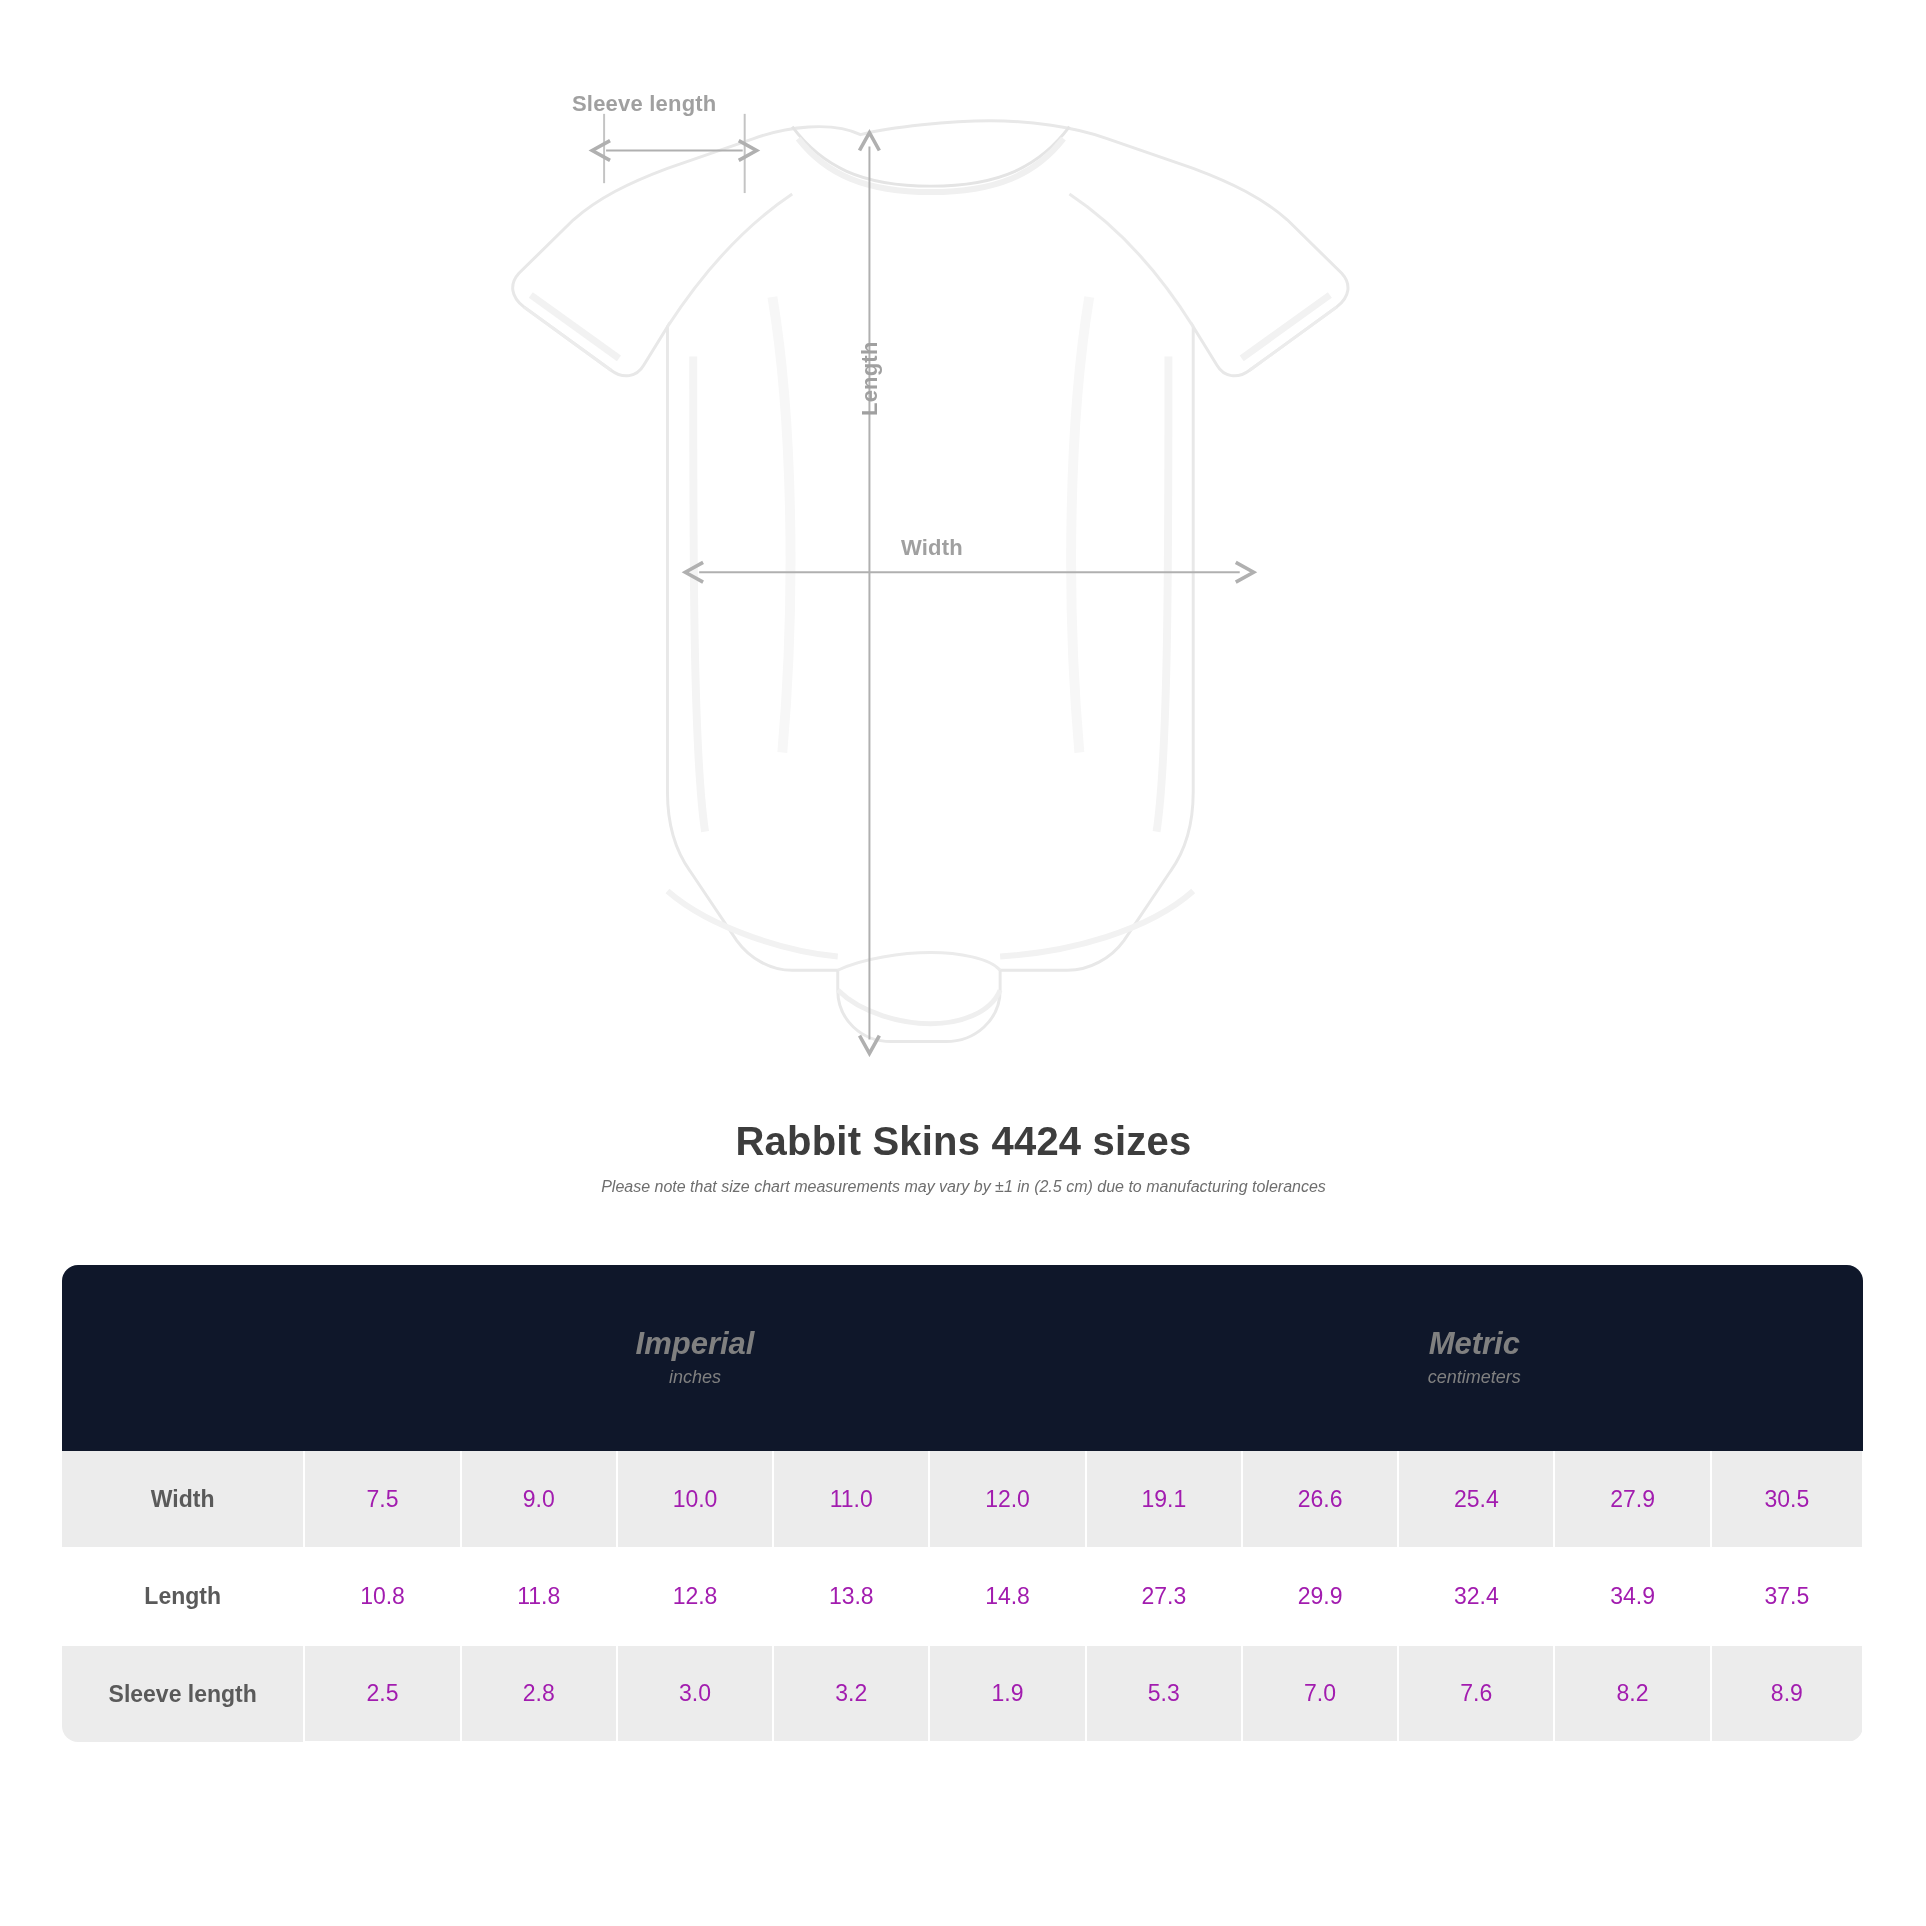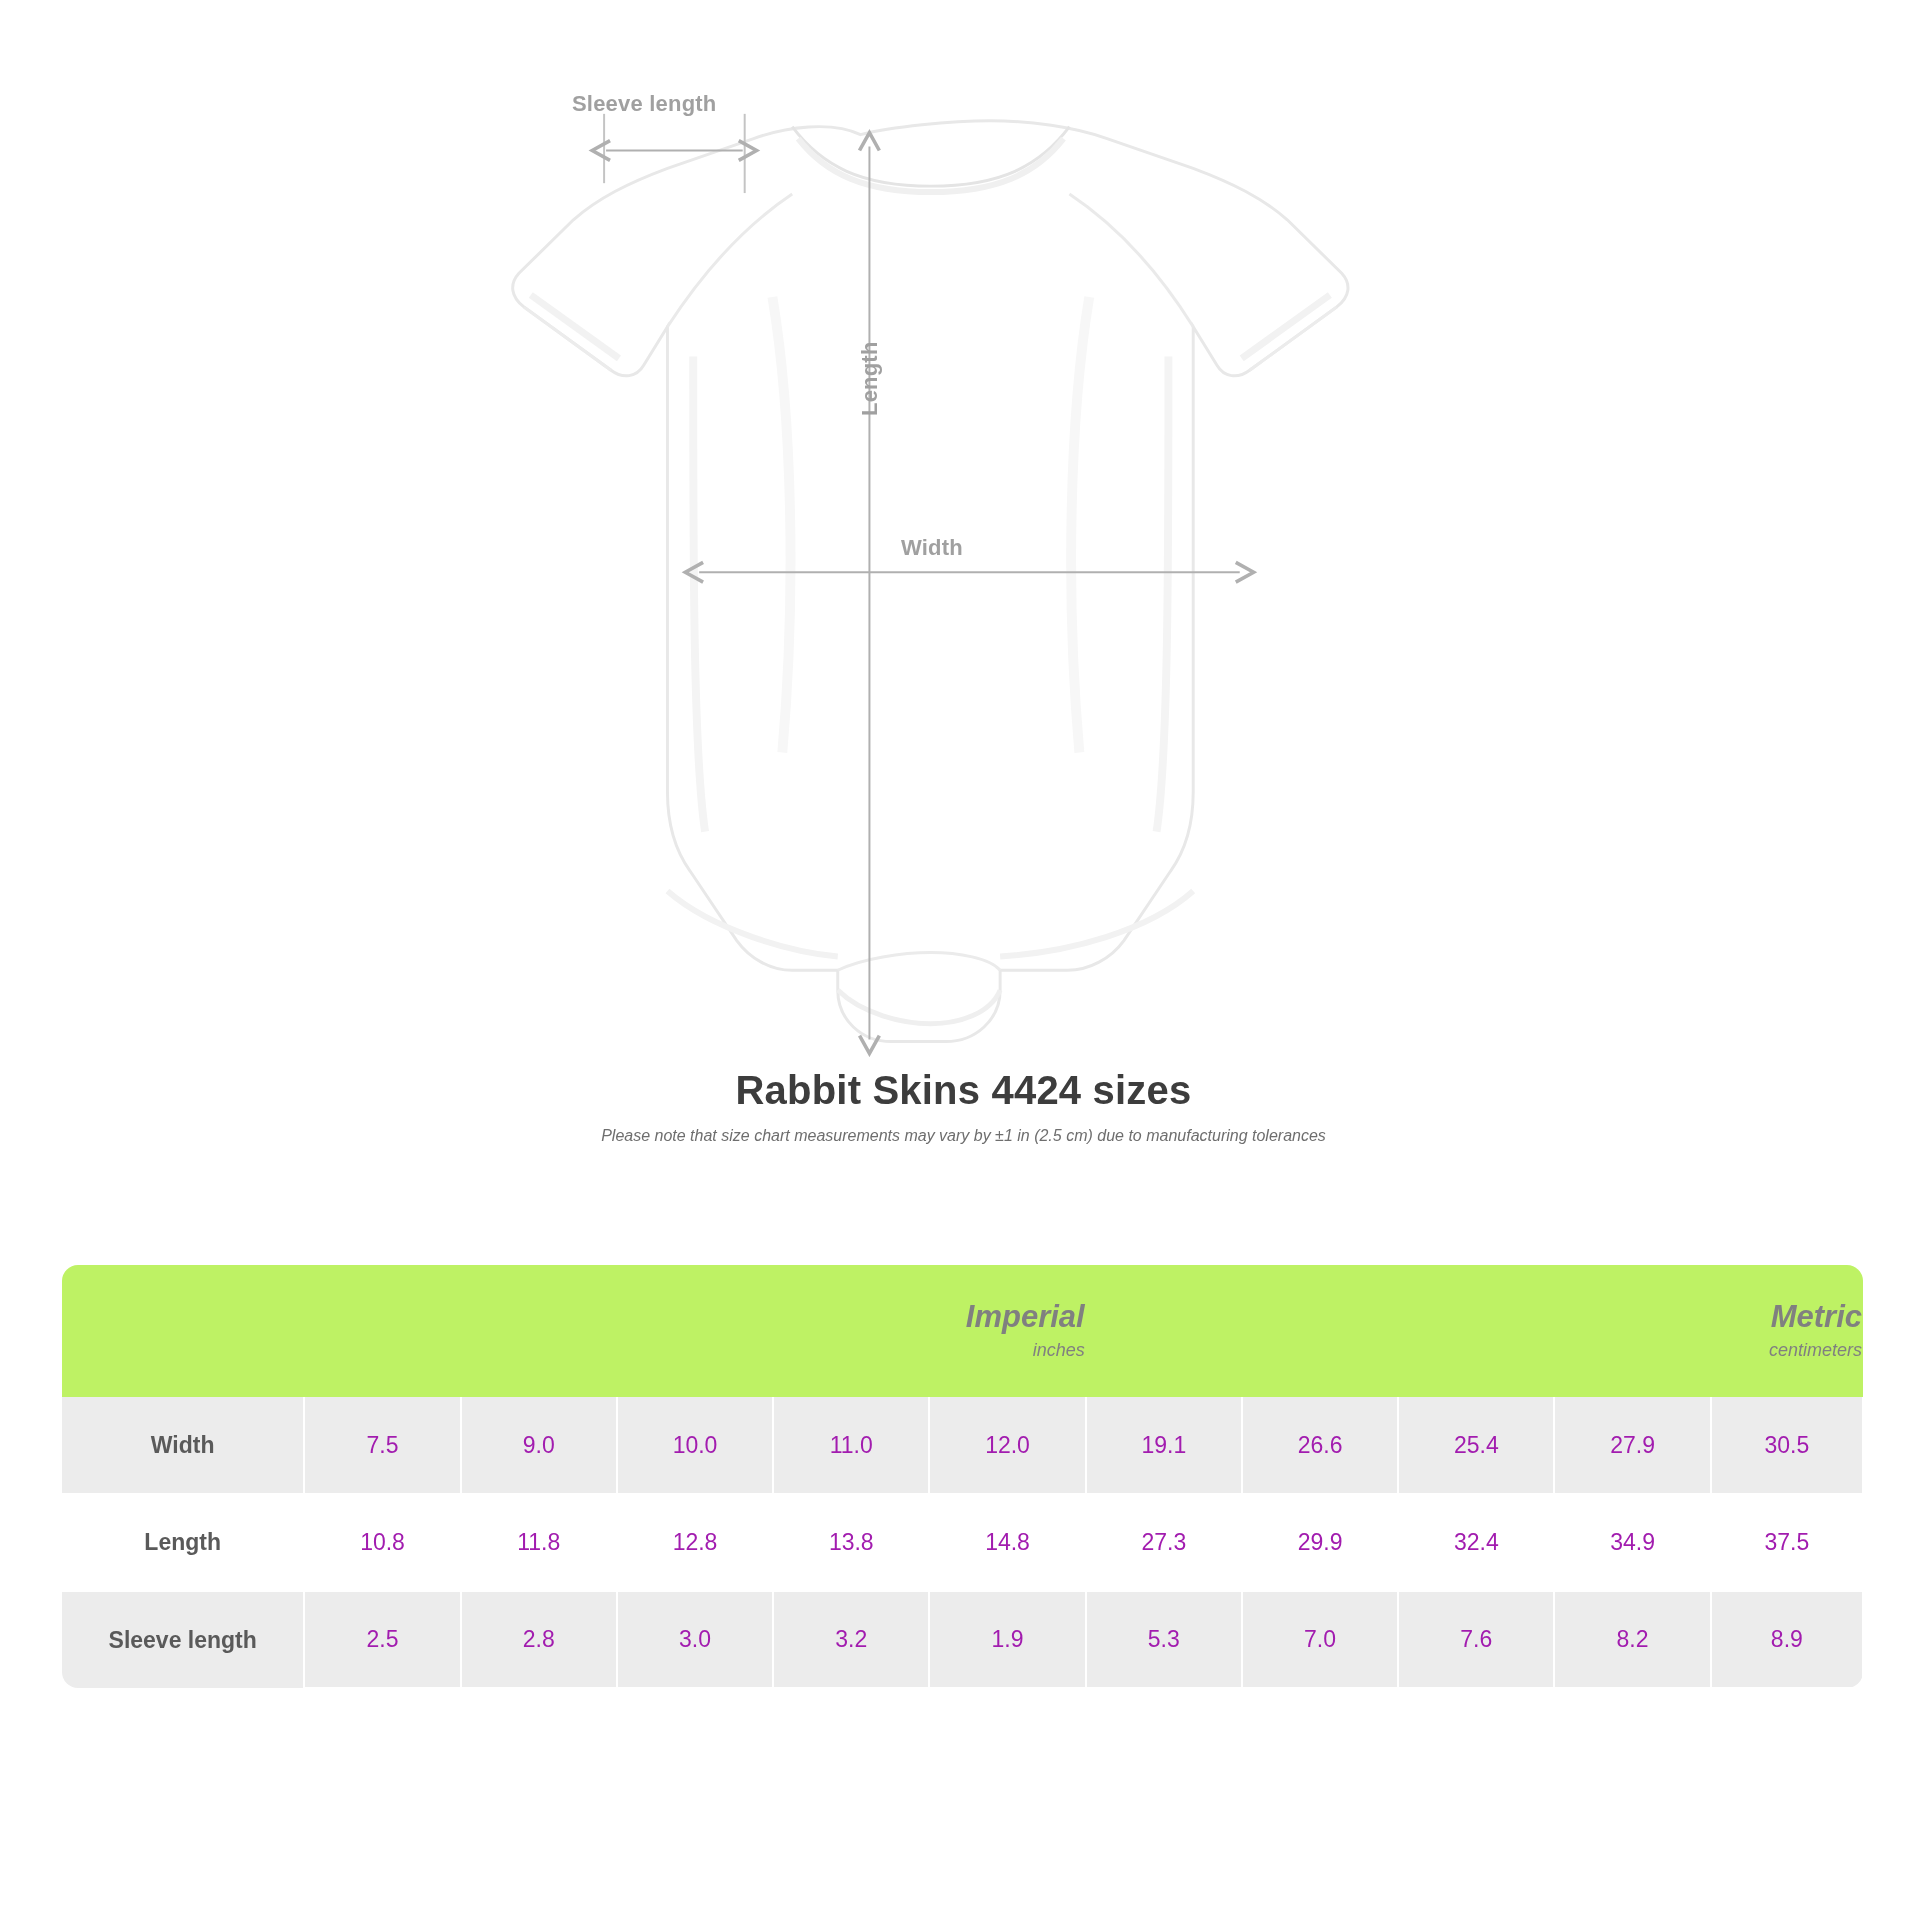--- a/index.html
+++ b/index.html
@@ -39,21 +39,21 @@
   .meas-label.length {
     left: 857px; top: 416px;
     transform: rotate(-90deg);
     transform-origin: left top;
   }
 
   
   .title-block {
     position: absolute;
     left: 0;
-    top: 1068px;
+    top: 1119px;
     width: 1927px;
     text-align: center;
   }
   .chart-title {
     font-size: 40px;
     font-weight: bold;
     color: #3d3d3d;
     margin: 0 0 14px 0;
     letter-spacing: 0.2px;
   }
@@ -70,24 +70,24 @@
     left: 62px;
     top: 1265px;
     width: 1802px;
   }
   table.size-chart {
     width: 1802px;
     border-collapse: collapse;
     table-layout: fixed;
   }
   table.size-chart tr.unit-row td {
-    background: #bef264;
-    height: 132px;
+    background: #0f172a;
+    height: 186px;
     vertical-align: middle;
-    text-align: right;
+    text-align: center;
     border: none;
   }
   table.size-chart tr.unit-row td:first-child {
     border-top-left-radius: 16px;
   }
   table.size-chart tr.unit-row td:last-child {
     border-top-right-radius: 16px;
   }
   .unit-name {
     font-size: 31px;

